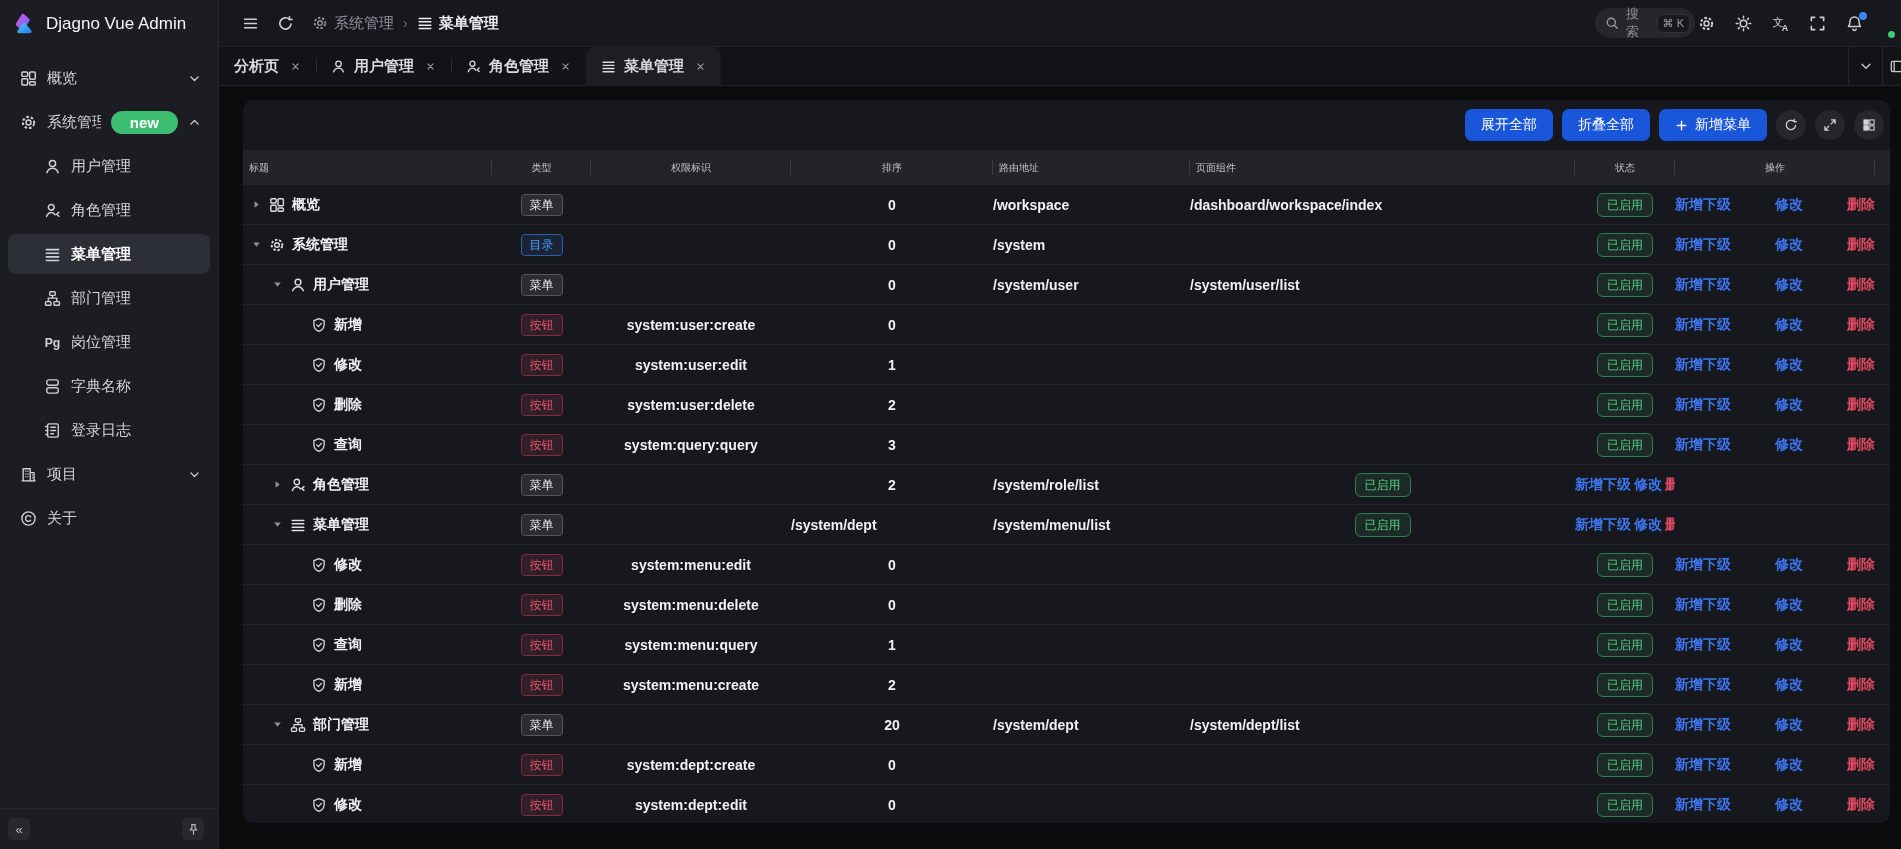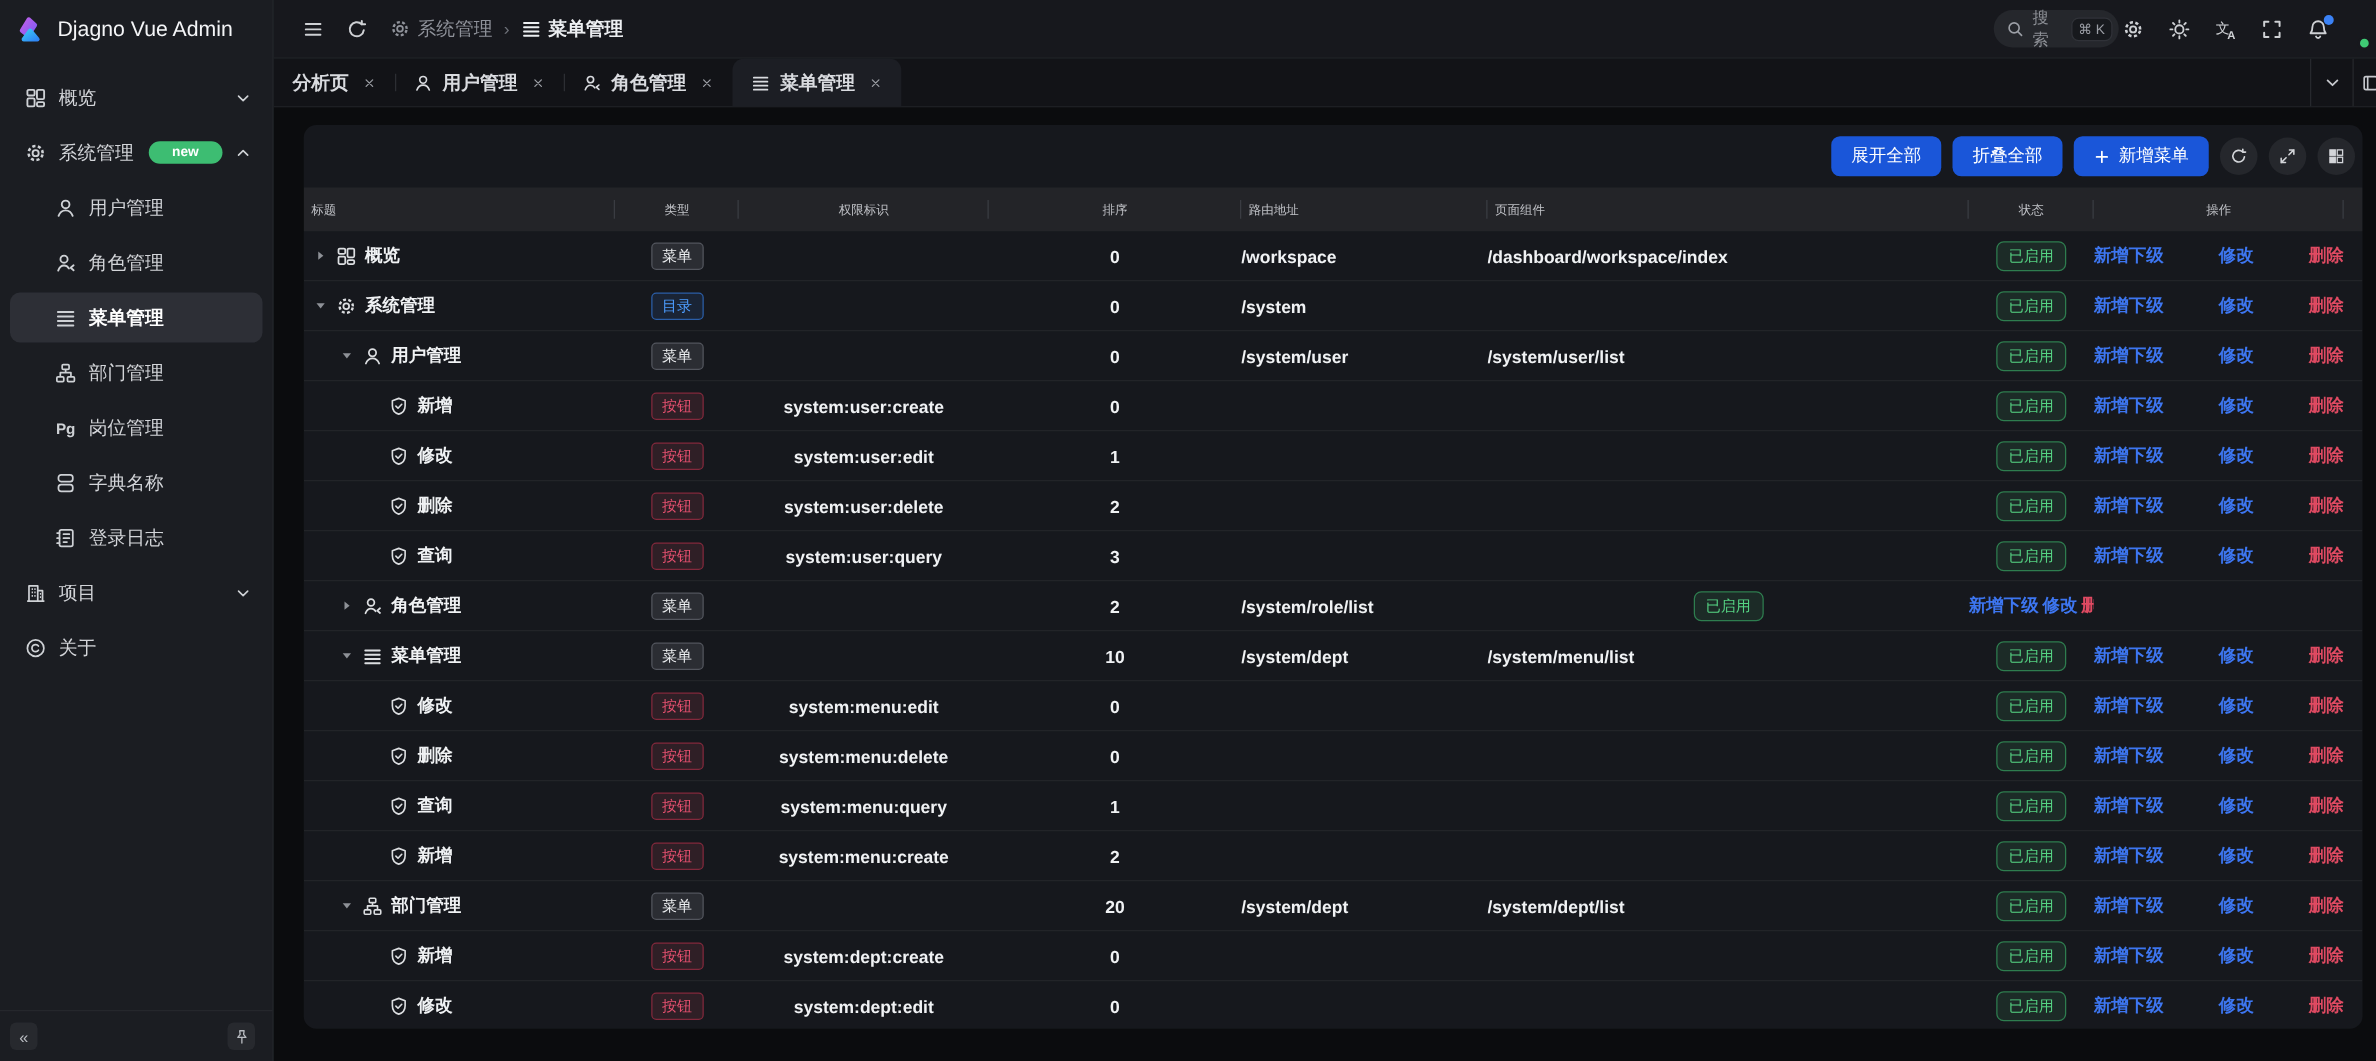--- a/index.html
+++ b/index.html
@@ -13,21 +13,21 @@
   
   .sidebar { width:219px; min-width:219px; background:#1b1d22; display:flex; flex-direction:column; border-right:1px solid #26282d; }
   .logo-row { height:47px; display:flex; align-items:center; padding:0 10px; gap:8px; flex:none; }
   .logo-title { font-size:17px; font-weight:normal; color:#f4f5f7; white-space:nowrap; }
   .side-menu { flex:1; padding:11px 8px; display:flex; flex-direction:column; gap:4px; overflow:hidden; }
   .side-item { height:40px; flex:none; border-radius:8px; display:flex; align-items:center; padding:0 9px 0 12px; gap:10px; font-size:15px; color:#d3d5d9; cursor:pointer; }
   .side-item.lvl1 { padding-left:36px; }
   .side-item.active { background:#2d2f36; color:#ffffff; font-weight:bold; }
   .side-item .ic { width:17px; height:17px; color:#ced1d5; flex:none; }
   .side-item .lbl { flex:1; white-space:nowrap; overflow:hidden; }
-  .new-badge { background:#3dbd72; color:#fff; font-size:11px; font-weight:bold; padding:3px 19px; border-radius:999px; }
+  .new-badge { background:#3dbd72; color:#fff; font-size:15px; font-weight:bold; padding:3px 19px; border-radius:999px; }
   .chev { color:#8f9298; display:flex; }
   .chev .ic { width:13px; height:13px; }
   .sidebar-footer { height:41px; flex:none; border-top:1px solid #25272c; display:flex; align-items:center; justify-content:space-between; padding:0 14px 0 8px; }
   .foot-btn { width:22px; height:22px; border-radius:5px; background:#27292e; border:none; color:#b9bcc1; font-size:13px; display:flex; align-items:center; justify-content:center; cursor:pointer; }
   .foot-btn .ic { width:13px; height:13px; }
 
   
   .main { flex:1; display:flex; flex-direction:column; min-width:0; }
 
   .topbar { height:47px; flex:none; background:#17181d; display:flex; align-items:center; gap:18px; padding:0 6px 0 23px; border-bottom:1px solid #222429; }
@@ -726,21 +726,21 @@
                   <path d="M8 1.7l5.1 1.9v3.9c0 3.3-2 5.8-5.1 6.8-3.1-1-5.1-3.5-5.1-6.8V3.6z"></path>
                   <path d="M5.7 7.9l1.7 1.7 3-3.2"></path>
                 </g>
               </svg>
               <span class="txt">查询</span>
             </div>
             <div class="cell">
               <span class="badge btn">按钮</span>
             </div>
             <div class="cell">
-              <span class="txt">system:user:query</span>
+              <span class="txt">system:query:query</span>
             </div>
             <div class="cell">
               <span class="txt">3</span>
             </div>
             <div class="cell left">
               <span class="txt"></span>
             </div>
             <div class="cell left">
               <span class="txt"></span>
             </div>
@@ -800,23 +800,20 @@
                   <path d="M2.2 3.4h11.6M2.2 6.8h11.6M2.2 10.2h11.6M2.2 13.6h11.6"></path>
                 </g>
               </svg>
               <span class="txt">菜单管理</span>
             </div>
             <div class="cell">
               <span class="badge menu">菜单</span>
             </div>
             <div class="cell">
               <span class="txt"></span>
-            </div>
-            <div class="cell">
-              <span class="txt">10</span>
             </div>
             <div class="cell left">
               <span class="txt">/system/dept</span>
             </div>
             <div class="cell left">
               <span class="txt">/system/menu/list</span>
             </div>
             <div class="cell">
               <span class="badge status">已启用</span>
             </div>

